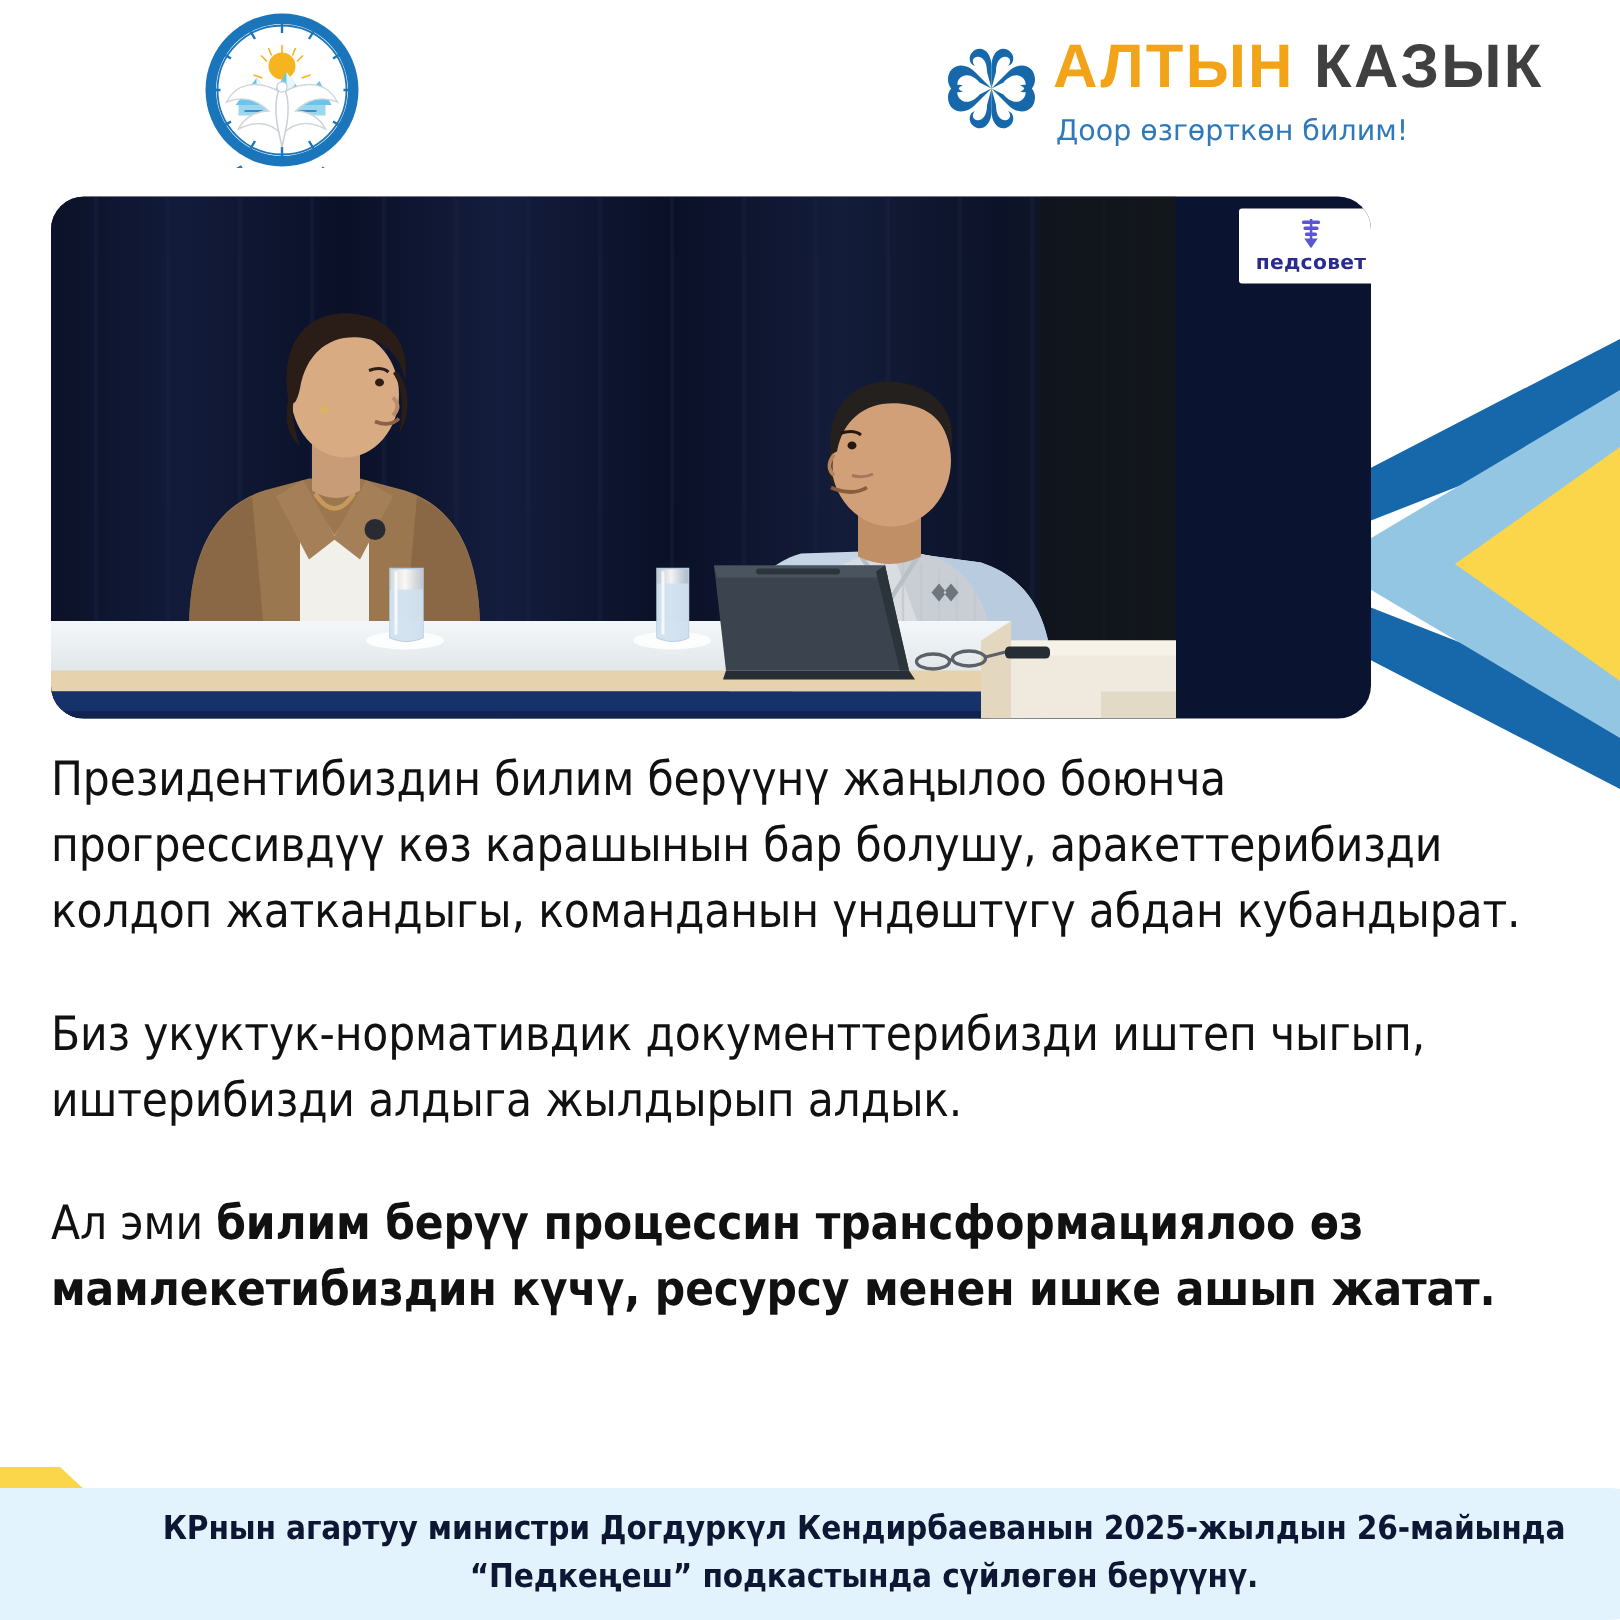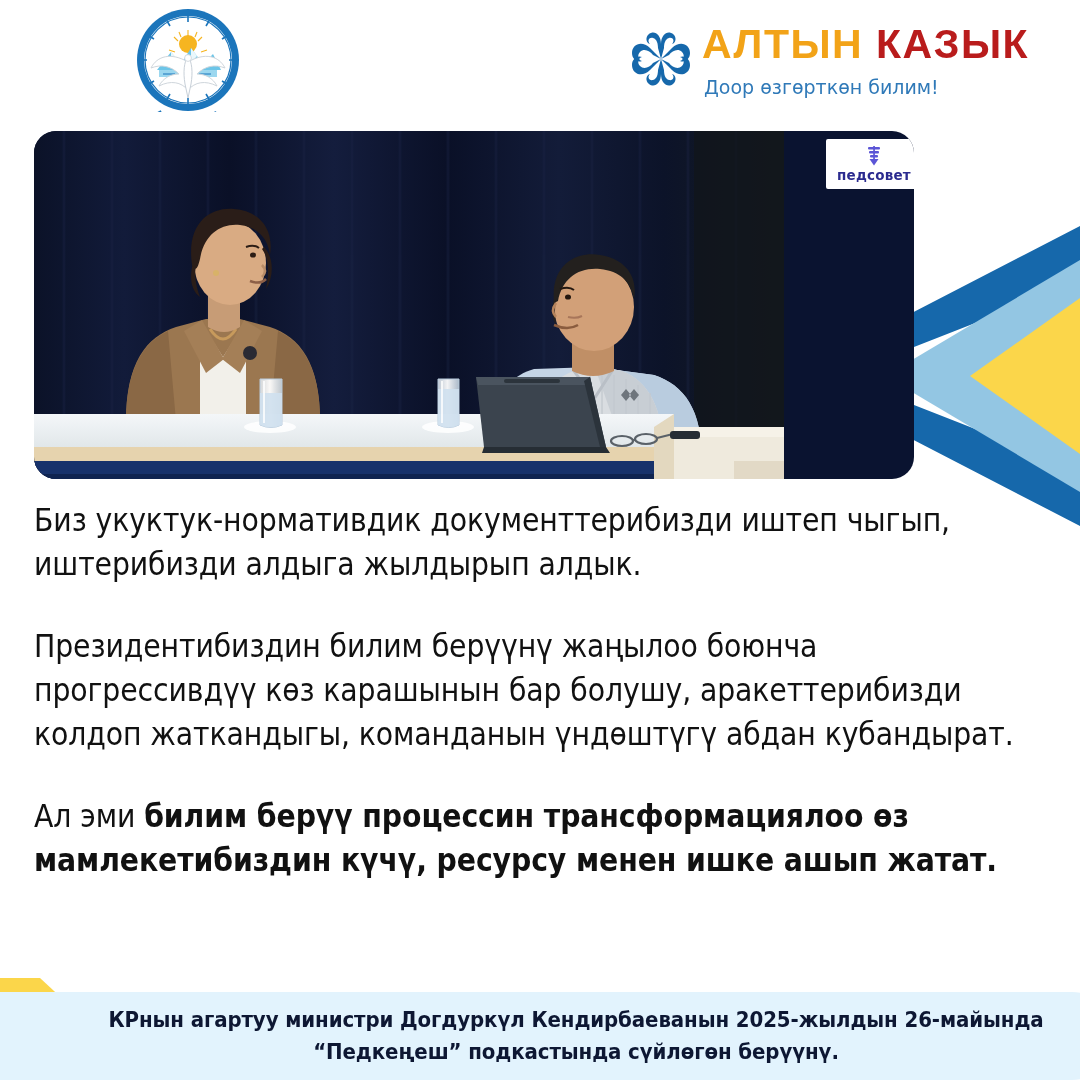--- a/index.html
+++ b/index.html
@@ -22,21 +22,21 @@
   .brand{
     position:absolute;left:628px;top:22px;width:350px;height:74px;
   }
   .brand-knot{position:absolute;left:0;top:6px;width:66px;height:62px;}
   .brand-title{
     position:absolute;left:74px;top:0px;
     font-size:41px;font-weight:bold;letter-spacing:1.5px;
     white-space:nowrap;line-height:44px;
   }
   .brand-title .gold{color:#f2a318;}
-  .brand-title .blue{color:#b91c1c;}
+  .brand-title .blue{color:#404040;}
   .brand-tagline{
     position:absolute;left:76px;top:54px;
     font-size:19px;color:#2f79b8;white-space:nowrap;
     font-family:"DejaVu Sans",sans-serif;
   }
 
   
   .chevrons{
     position:absolute;right:0;top:226px;width:300px;height:300px;z-index:1;
   }
@@ -318,22 +318,22 @@
         <rect x="5" y="9" width="8" height="2.4" rx="1"></rect>
         <path d="M4.5 13 h9 L9 19.5 Z"></path>
         <rect x="8.2" y="0" width="1.7" height="14"></rect>
       </g>
     </svg>
     <div class="pedsovet-word">педсовет</div>
   </div>
 </div>
 
 <div class="body-text">
+  <p class="para">Президентибиздин билим берүүнү жаңылоо боюнча прогрессивдүү көз карашынын бар болушу, аракеттерибизди колдоп жаткандыгы, команданын үндөштүгү абдан кубандырат.</p>
   <p class="para">Биз укуктук-нормативдик документтерибизди иштеп чыгып, иштерибизди алдыга жылдырып алдык.</p>
-  <p class="para">Президентибиздин билим берүүнү жаңылоо боюнча прогрессивдүү көз карашынын бар болушу, аракеттерибизди колдоп жаткандыгы, команданын үндөштүгү абдан кубандырат.</p>
   <p class="para last"><span>Ал эми </span><b>билим берүү процессин трансформациялоо өз мамлекетибиздин күчү, ресурсу менен ишке ашып жатат.</b></p>
 </div>
 
 <div class="yellow-wedge">
   <svg viewBox="0 0 170 120" width="170" height="120">
     <polygon points="0,18 0,120 150,120 40,18" fill="#fbd64a"></polygon>
   </svg>
 </div>
 
 <div class="footer">

